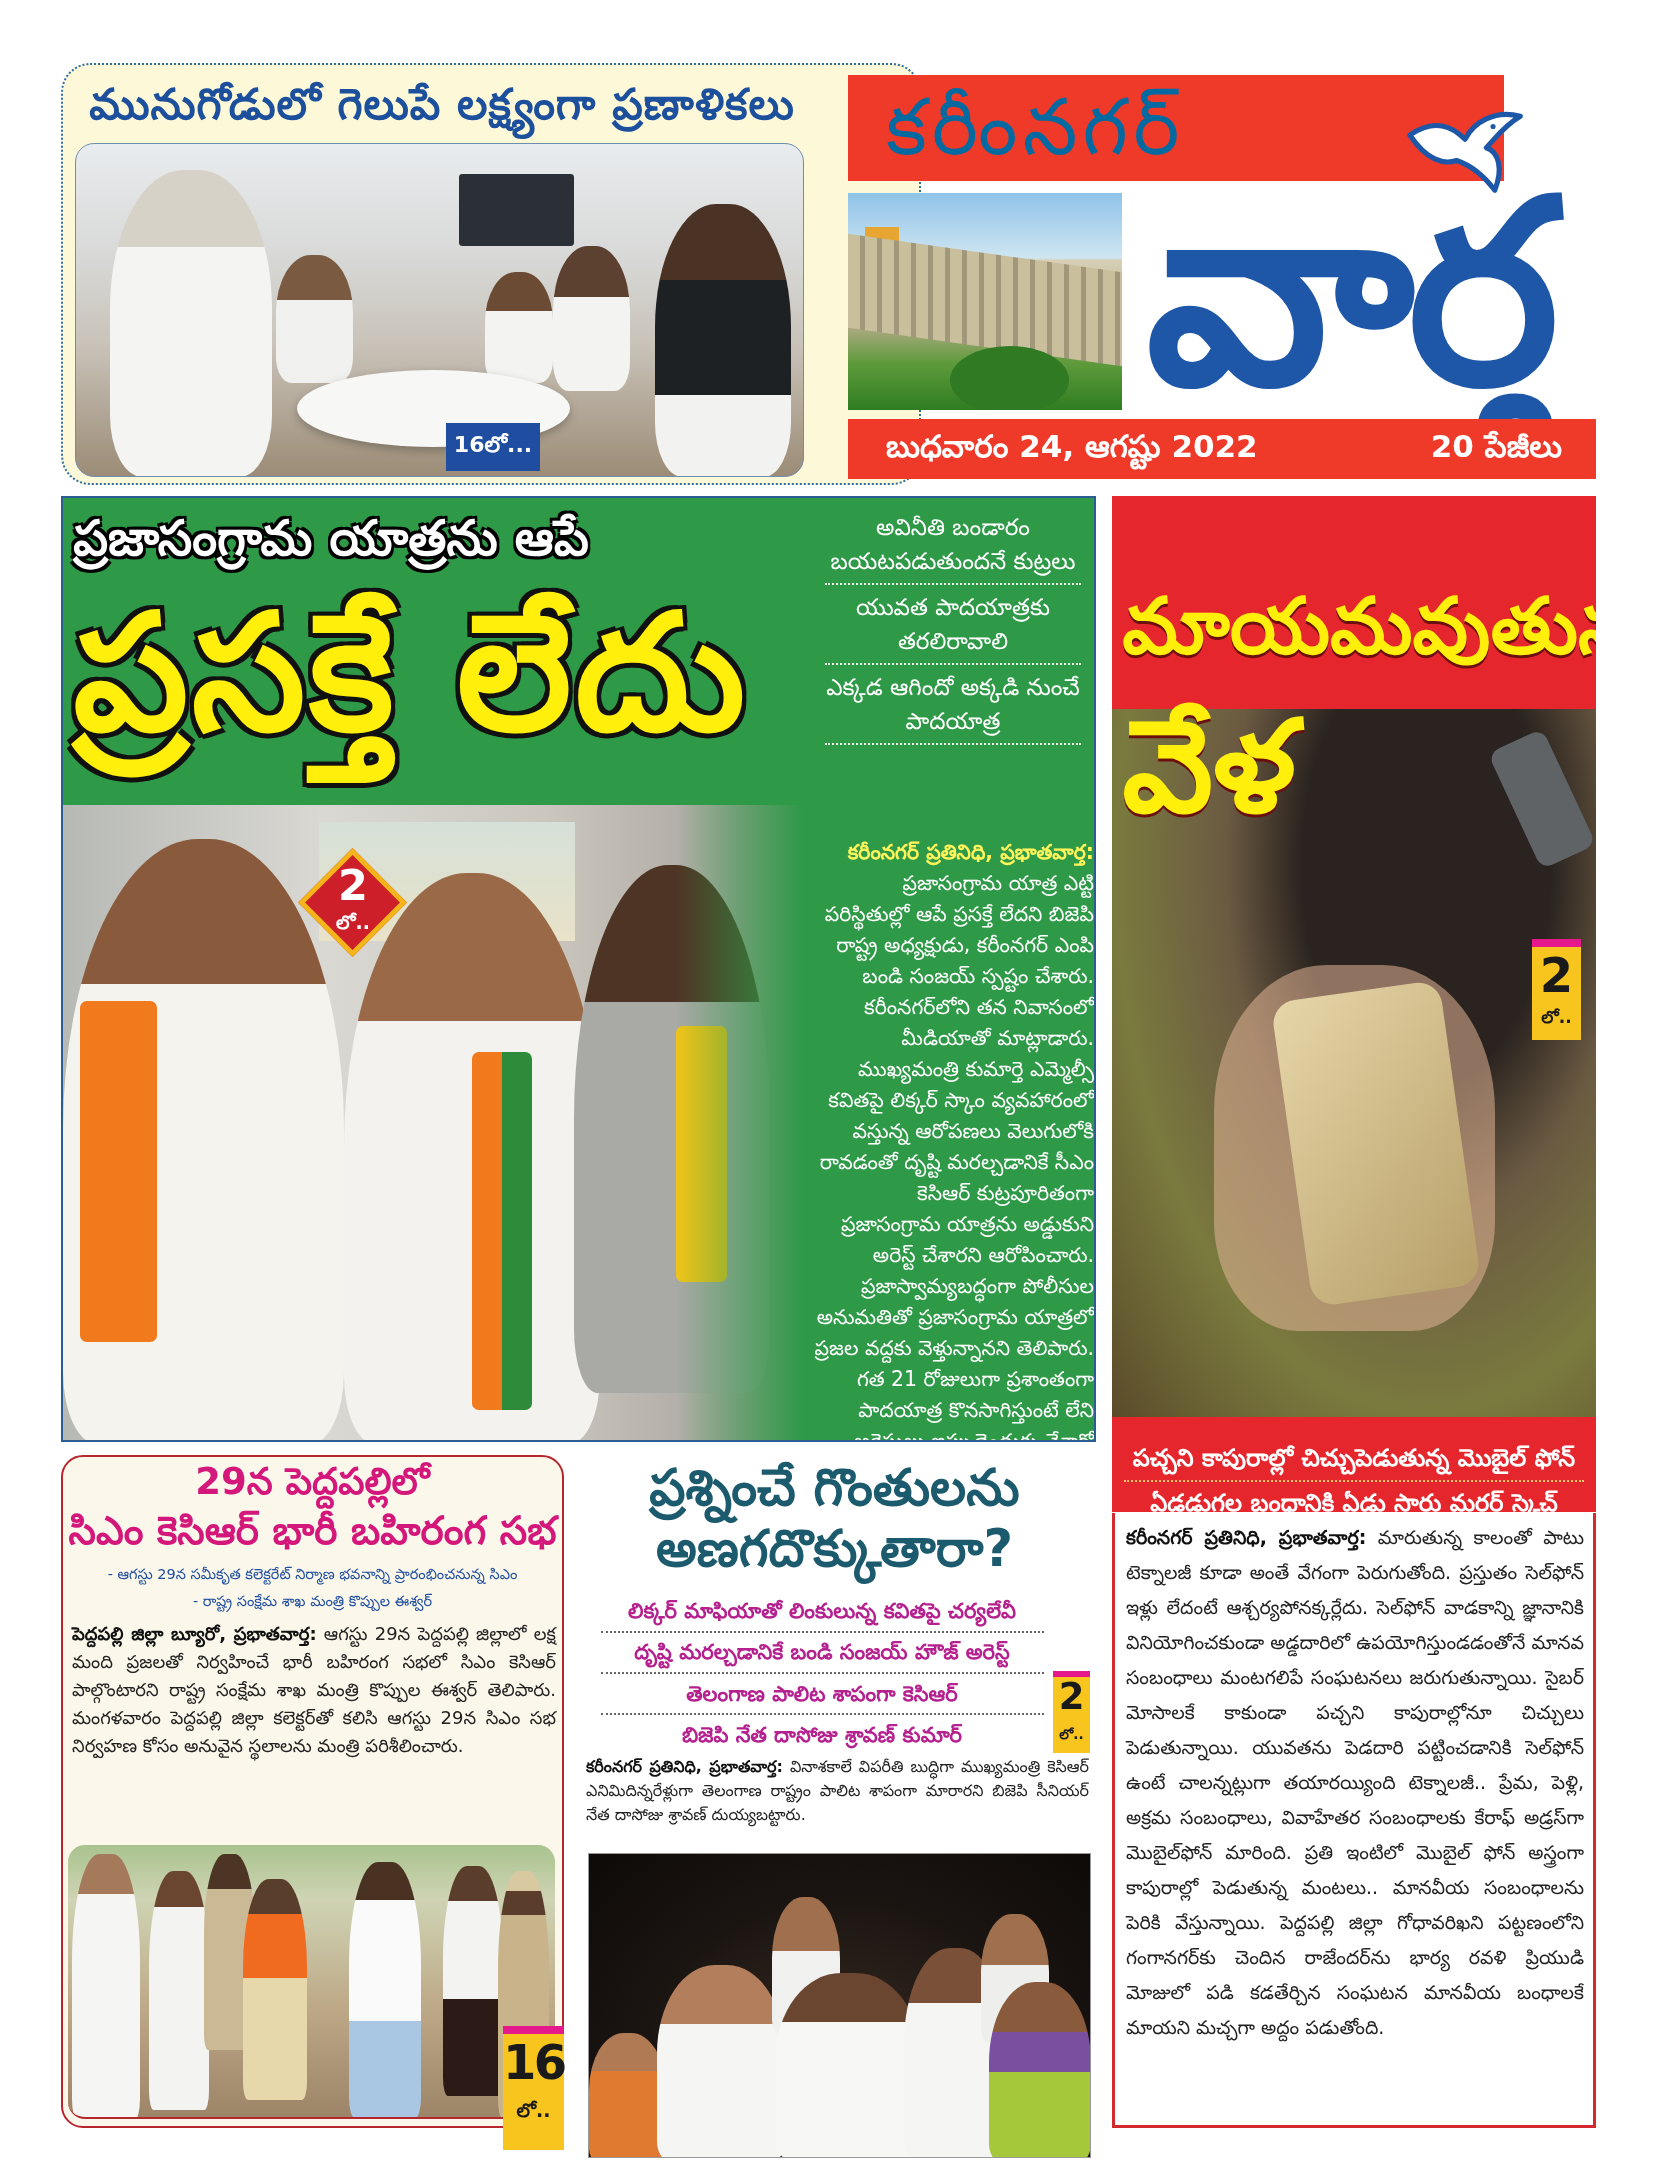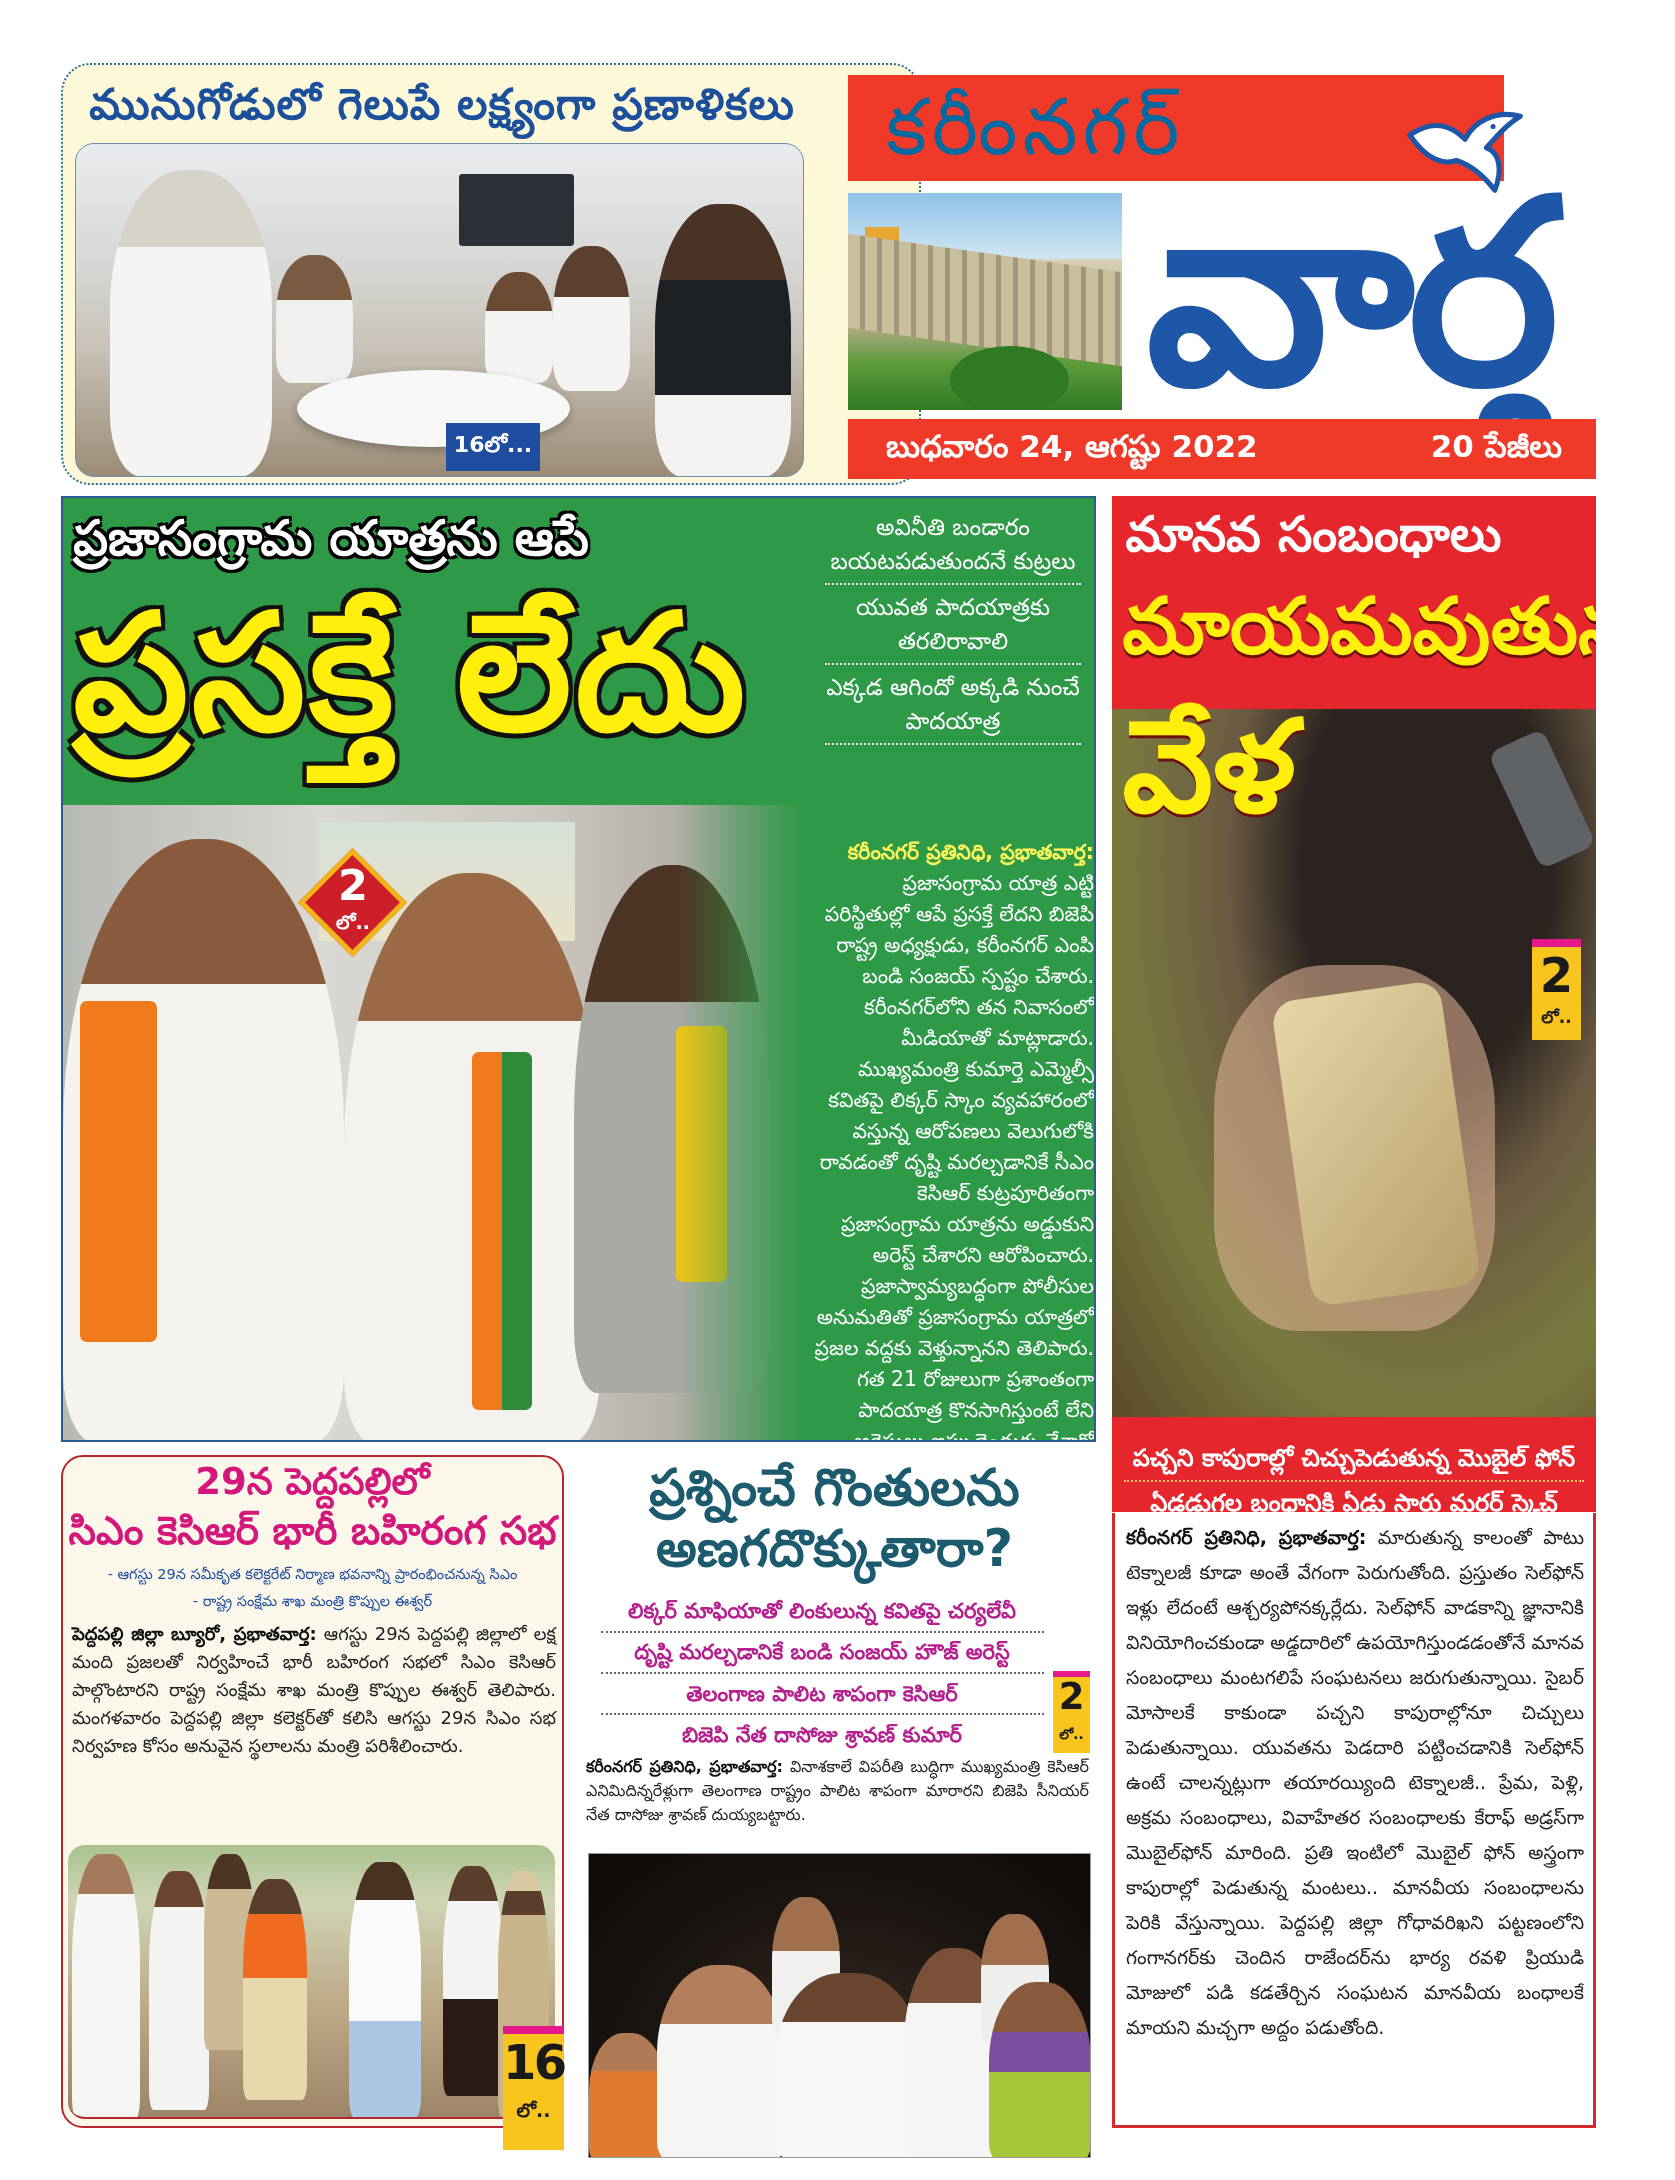--- a/index.html
+++ b/index.html
@@ -174,21 +174,20 @@
     <span>ప్రజాసంగ్రామ యాత్ర ఎట్టి పరిస్థితుల్లో ఆపే ప్రసక్తే లేదని బిజెపి రాష్ట్ర అధ్యక్షుడు, కరీంనగర్ ఎంపి బండి సంజయ్ స్పష్టం చేశారు. కరీంనగర్‌లోని తన నివాసంలో మీడియాతో మాట్లాడారు. ముఖ్యమంత్రి కుమార్తె ఎమ్మెల్సీ కవితపై లిక్కర్ స్కాం వ్యవహారంలో వస్తున్న ఆరోపణలు వెలుగులోకి రావడంతో దృష్టి మరల్చడానికే సీఎం కెసిఆర్ కుట్రపూరితంగా ప్రజాసంగ్రామ యాత్రను అడ్డుకుని అరెస్ట్ చేశారని ఆరోపించారు. ప్రజాస్వామ్యబద్ధంగా పోలీసుల అనుమతితో ప్రజాసంగ్రామ యాత్రలో ప్రజల వద్దకు వెళ్తున్నానని తెలిపారు. గత 21 రోజులుగా ప్రశాంతంగా పాదయాత్ర కొనసాగిస్తుంటే లేని అరెస్టులు ఇప్పుడెందుకు చేశారో స్పష్టం చేయాలన్నారు.</span>
   </div>
 </div>
 
 <div class="abs feature">
   <div class="abs feature-photo" title="Woman holding a mobile phone, man talking on phone">
     <div class="abs earphone"></div>
     <div class="abs hand"></div>
     <div class="abs phone"></div>
   </div>
-  <div class="abs feature-kicker">మానవ సంబంధాలు</div>
   <div class="abs feature-head1">మాయమవుతున్న</div>
   <div class="abs feature-head2">వేళ</div>
 </div>
 <div class="abs feature-badge"></div>
 <div class="abs feature-badge-num">2</div>
 <div class="abs feature-badge-lo">లో..</div>
 
 <div class="abs feature-dek">
   <div class="l1">పచ్చని కాపురాల్లో చిచ్చుపెడుతున్న మొబైల్ ఫోన్</div>
   <div class="sep"></div>

